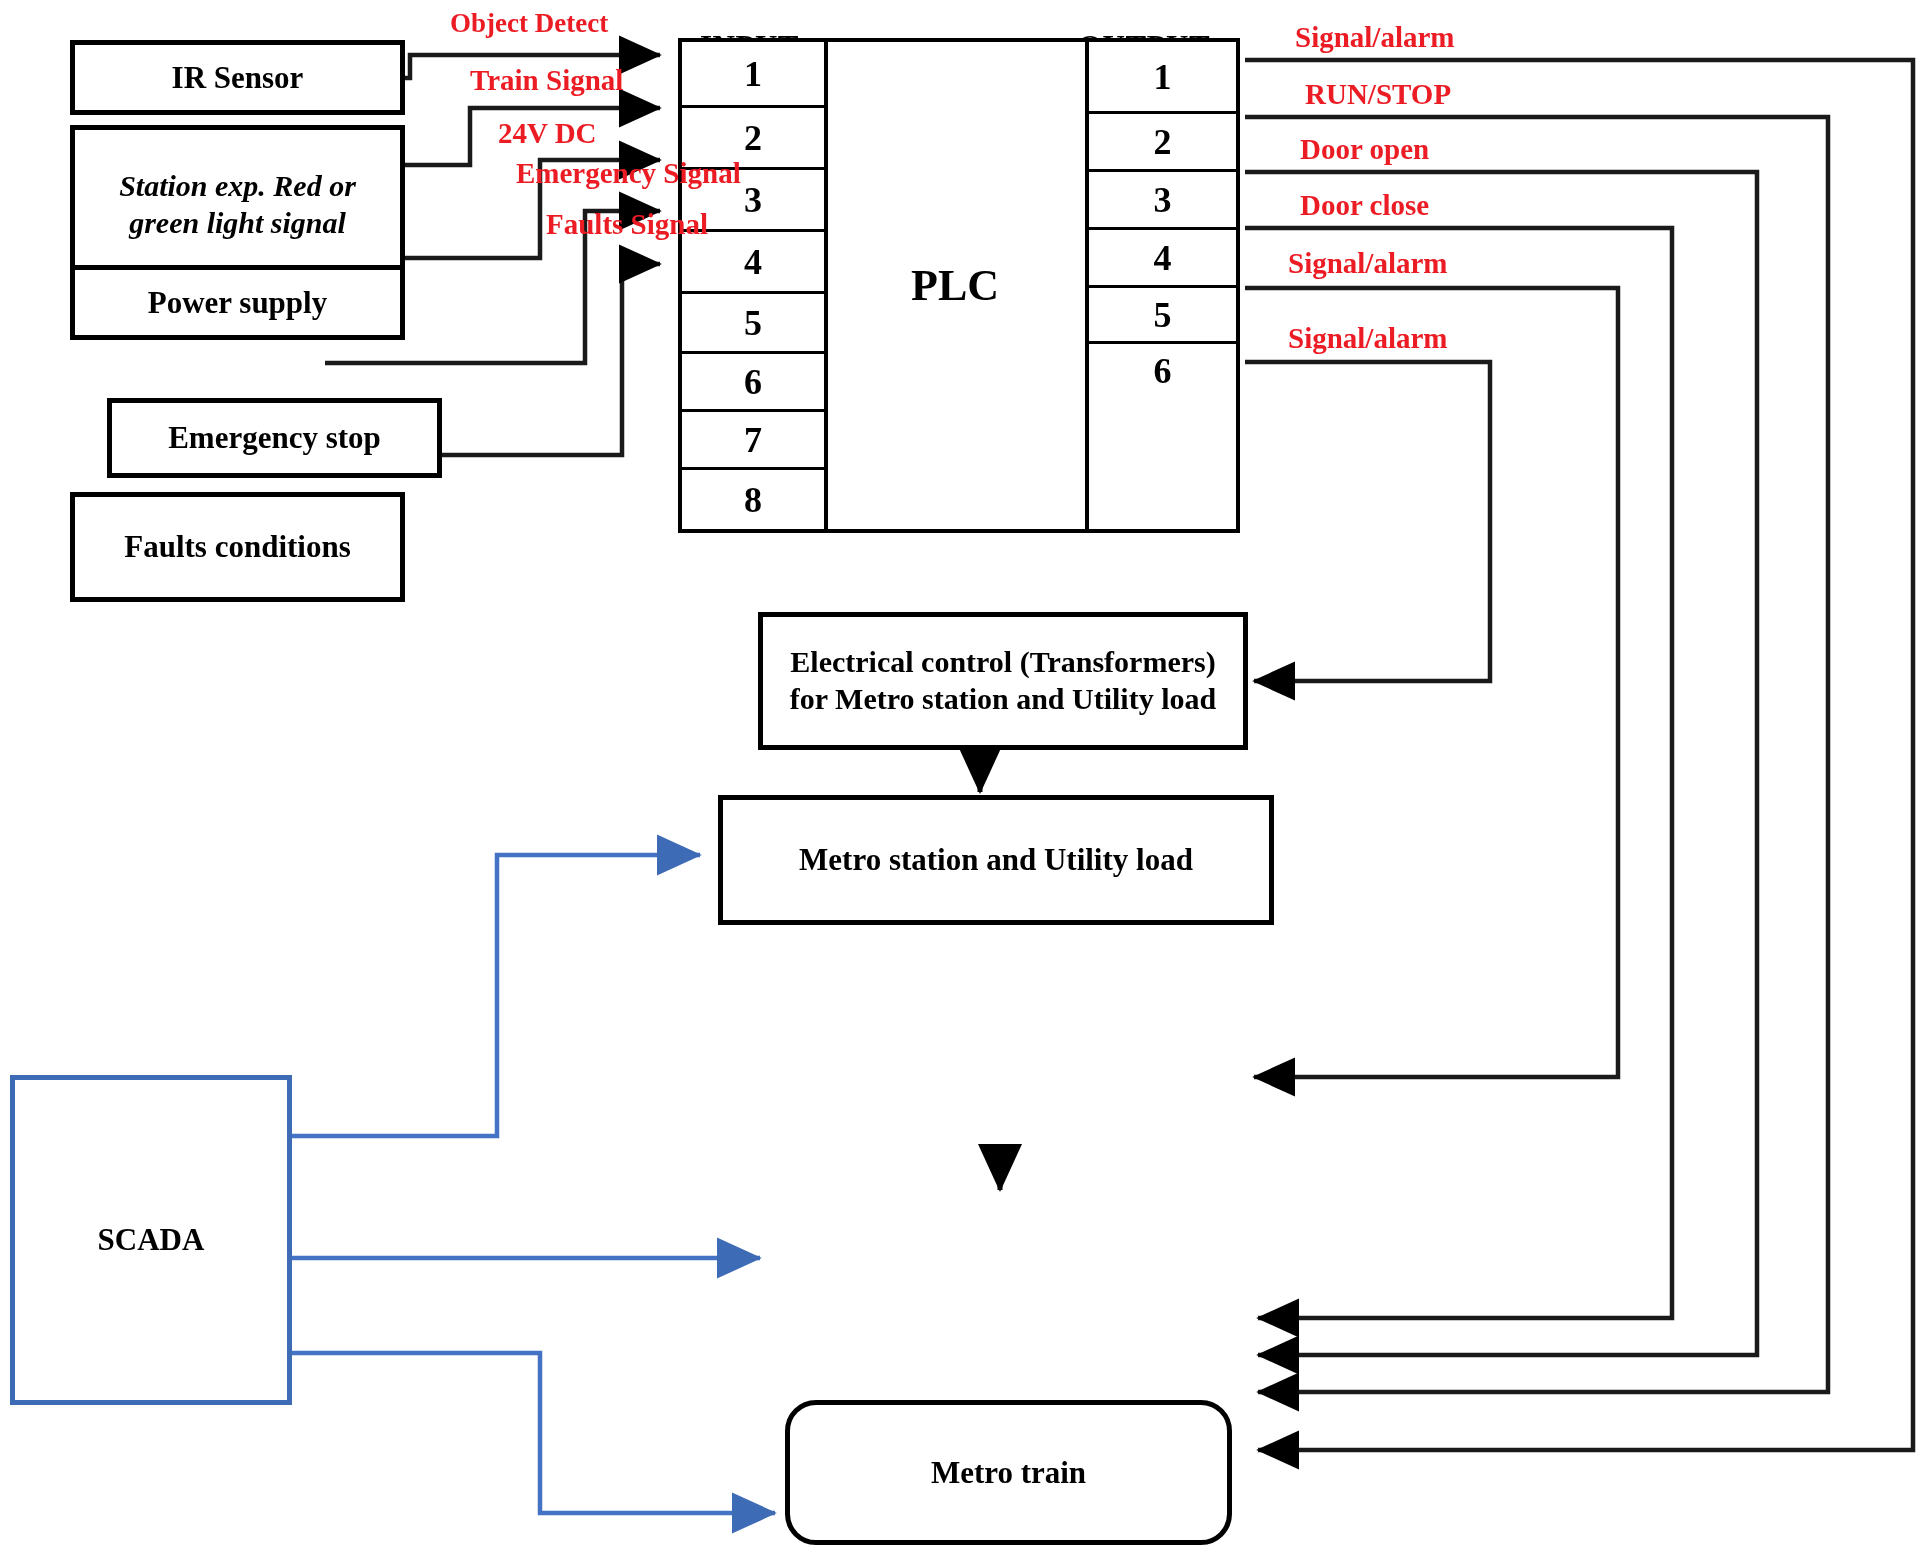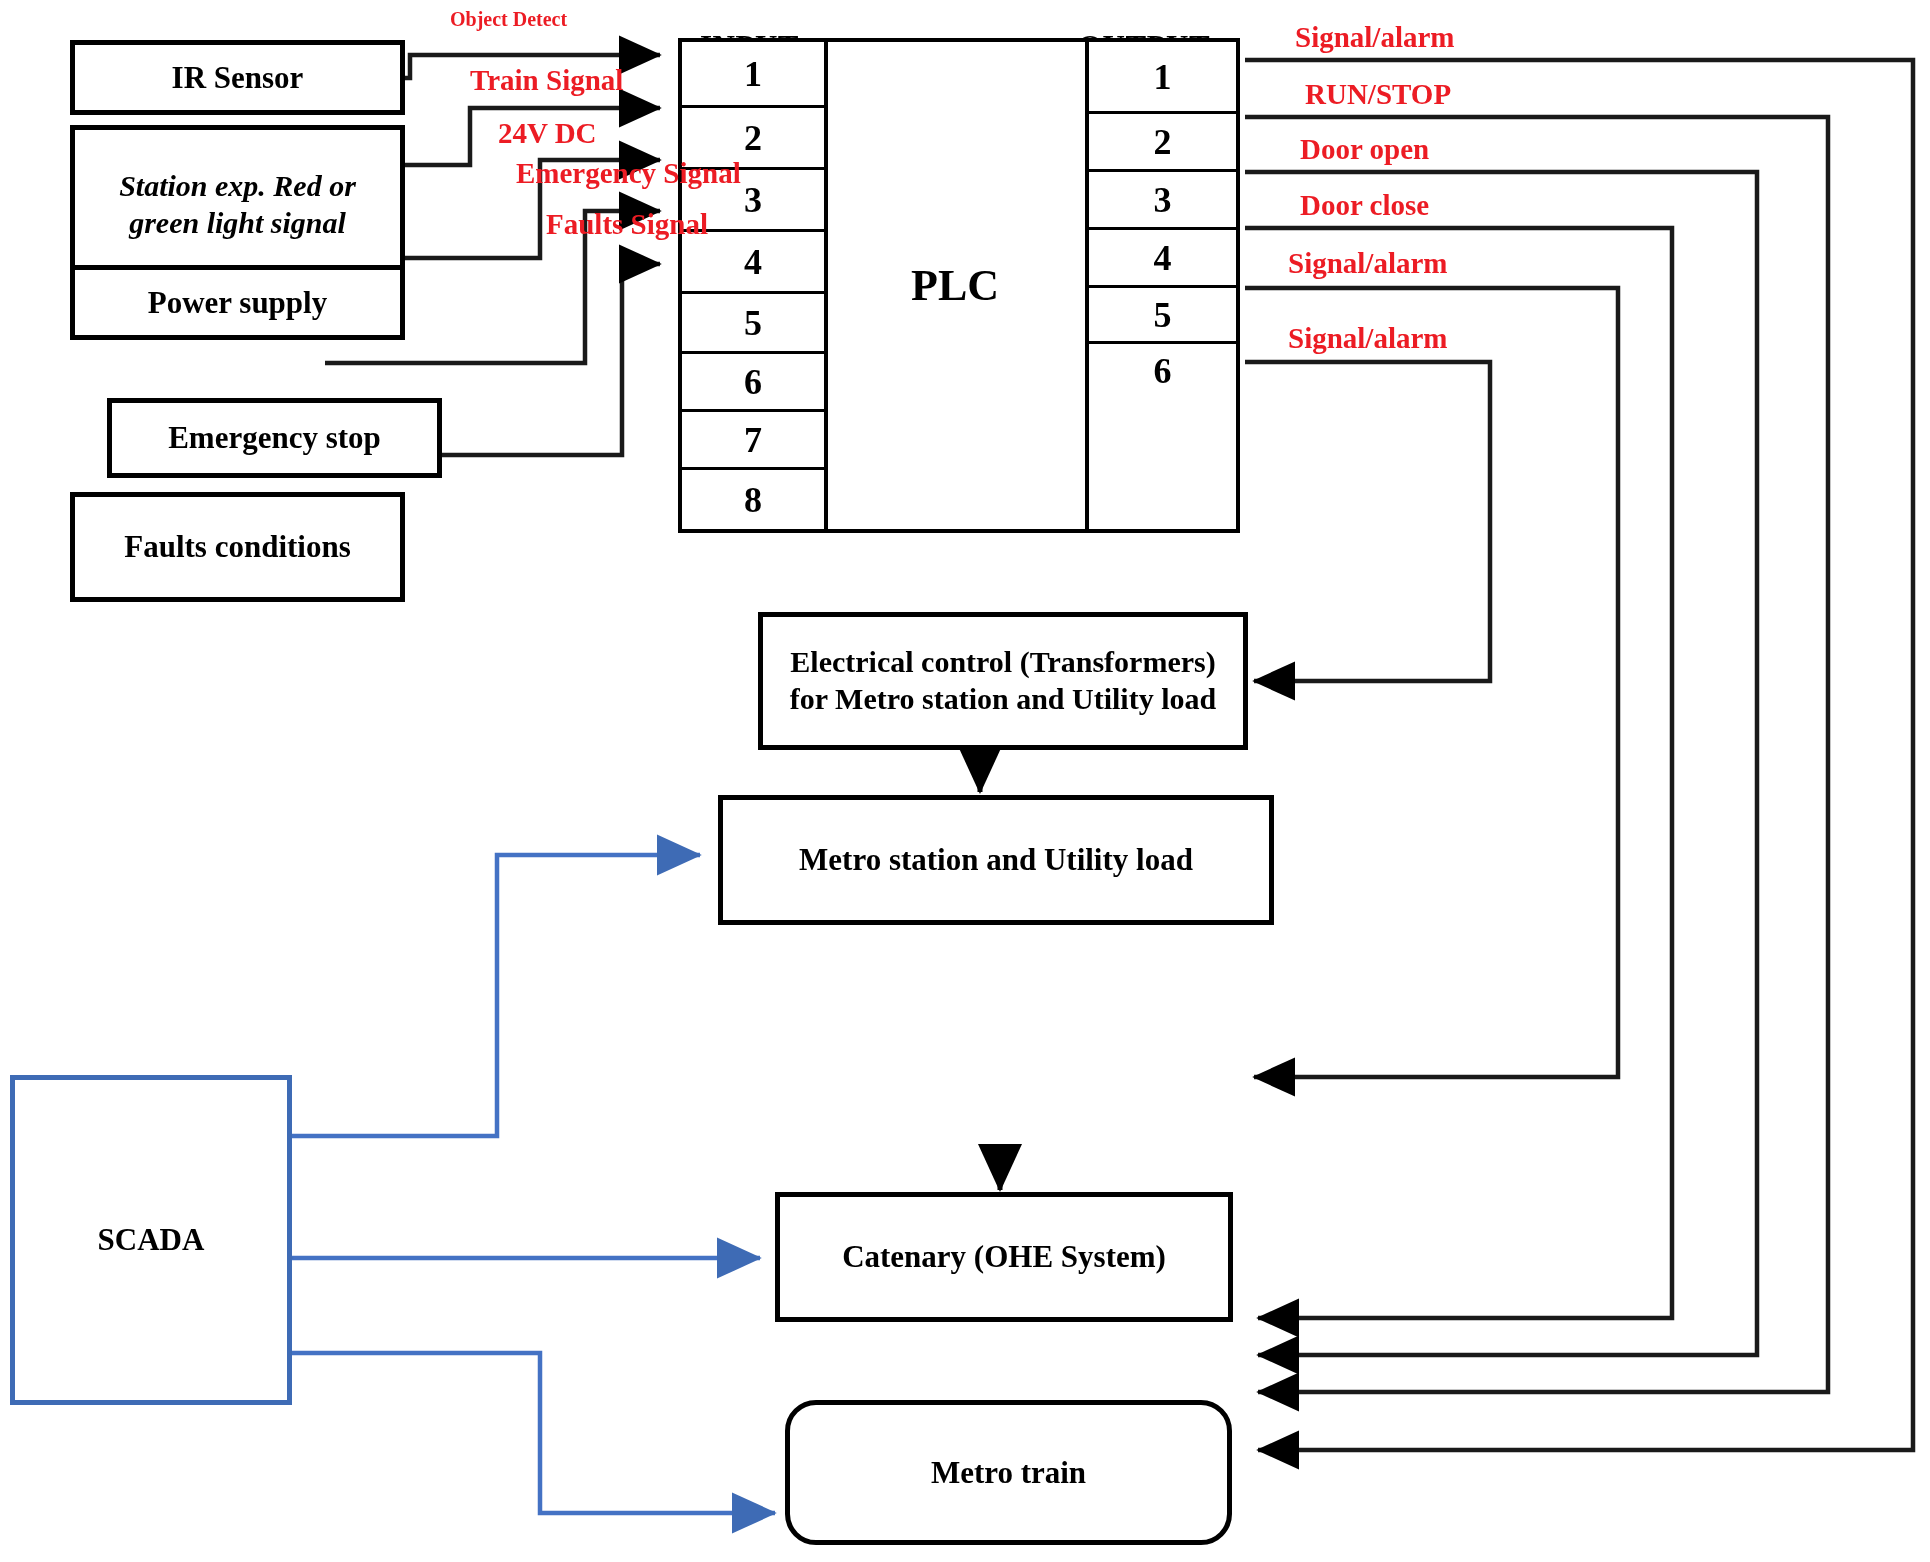--- a/index.html
+++ b/index.html
@@ -225,21 +225,21 @@
         <span>4</span>
       </div>
     <div class="io-cell" style="height:56px; font-size:36px;">
         <span>5</span>
       </div>
     <div class="io-cell" style="height:189px; align-items:flex-start; padding-top:6px; font-size:36px;">
         <span>6</span>
       </div>
   </div>
 
-  <div class="sig" style="left:450px; top:8px; font-size:20px;">
+  <div class="sig" style="left:450px; top:8px; font-size:27px;">
     <span>Object Detect</span>
   </div>
   <div class="sig" style="left:470px; top:64px; font-size:29px;">
     <span>Train Signal</span>
   </div>
   <div class="sig" style="left:498px; top:117px; font-size:29px;">
     <span>24V DC</span>
   </div>
   <div class="sig ctr" style="left:516px; top:157px; width:140px; font-size:29px;">
     <span>Emergency Signal</span>
@@ -269,23 +269,20 @@
 
   <div class="node" style="left:758px; top:612px; width:490px; height:138px; font-size:30px;">
     <span>Electrical control (Transformers) for Metro station and Utility load</span>
   </div>
 
   <div class="node" style="left:718px; top:795px; width:556px; height:130px; font-size:31px;">
     <span>Metro station and Utility load</span>
   </div>
 
 
-  <div class="node" style="left:775px; top:1192px; width:458px; height:130px; font-size:31px;">
-    <span>Catenary (OHE System)</span>
-  </div>
 
   <div class="node" style="left:785px; top:1400px; width:447px; height:145px; font-size:31px;border-radius:31px;">
     <span>Metro train</span>
   </div>
 
   <div class="node blue-node" style="left:10px; top:1075px; width:282px; height:330px; font-size:31px;">
     <span>SCADA</span>
   </div>
 
 </div>

